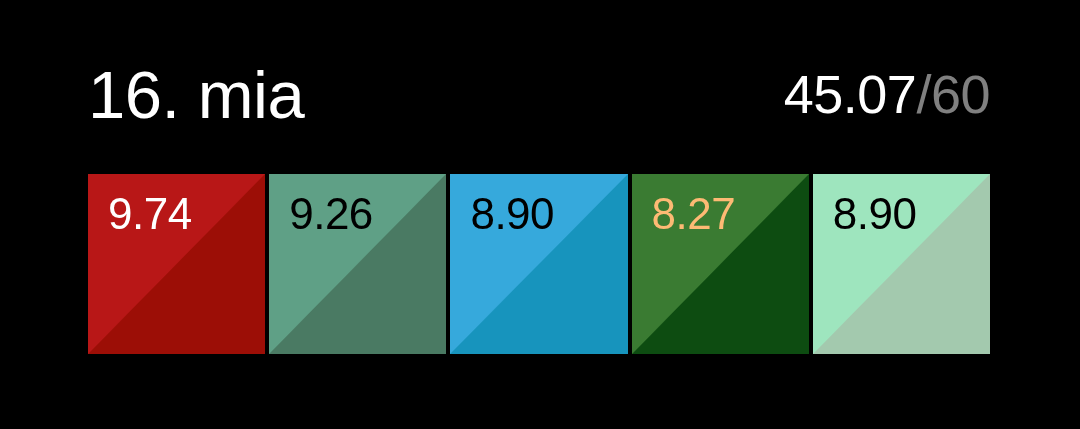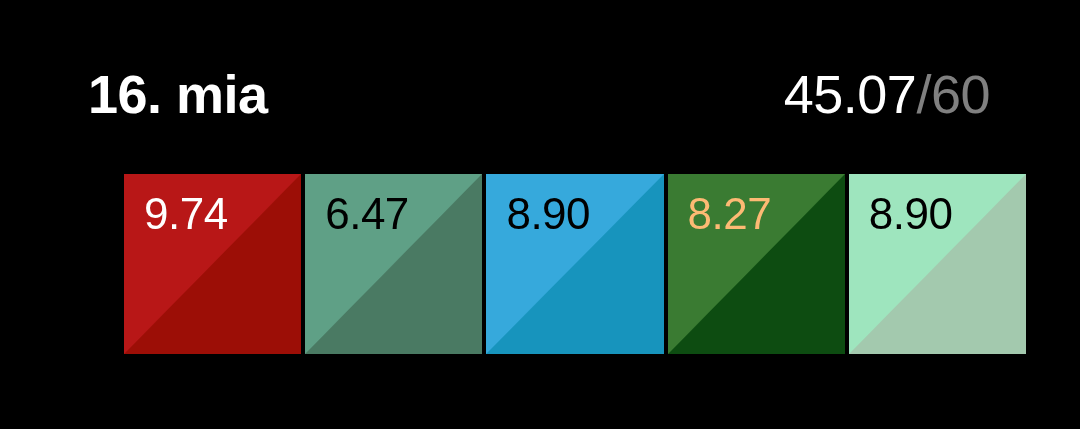--- a/index.html
+++ b/index.html
@@ -30,24 +30,24 @@
     left: 88px;
     top: 58px;
     width: 902px;
     height: 72px;
     display: flex;
     align-items: center;
     justify-content: space-between;
   }
 
   .entry-title {
-    font-size: 54px;
+    font-size: 67px;
     line-height: 1;
     color: #ffffff;
-    font-weight: 700;
+    font-weight: 400;
     letter-spacing: -0.5px;
     white-space: nowrap;
   }
 
   .score {
     font-size: 54px;
     line-height: 1;
     font-weight: 400;
     letter-spacing: -0.5px;
     white-space: nowrap;
@@ -59,21 +59,20 @@
 
   
   .tiles {
     position: absolute;
     left: 88px;
     top: 174px;
     width: 902px;
     height: 180px;
     display: flex;
     gap: 4px;
-    margin-left: 36px;
   }
 
   .tile {
     position: relative;
     flex: 1 1 0;
     height: 180px;
     overflow: hidden;
   }
 
   .tile-fill {
@@ -108,21 +107,21 @@
 
   <div class="tiles">
 
     <div class="tile">
       <div class="tile-fill" style="background: linear-gradient(to right bottom, rgb(184, 23, 23) 0%, rgb(184, 23, 23) 49.8%, rgb(156, 14, 6) 50.2%, rgb(156, 14, 6) 100%);"></div>
       <div class="tile-label" style="color: rgb(255, 255, 255);">9.74</div>
     </div>
 
     <div class="tile">
       <div class="tile-fill" style="background: linear-gradient(to right bottom, rgb(95, 160, 134) 0%, rgb(95, 160, 134) 49.8%, rgb(74, 122, 99) 50.2%, rgb(74, 122, 99) 100%);"></div>
-      <div class="tile-label" style="color: rgb(0, 0, 0);">6.47</div>
+      <div class="tile-label" style="color: rgb(0, 0, 0);">9.26</div>
     </div>
 
     <div class="tile">
       <div class="tile-fill" style="background: linear-gradient(to right bottom, rgb(54, 169, 220) 0%, rgb(54, 169, 220) 49.8%, rgb(23, 148, 189) 50.2%, rgb(23, 148, 189) 100%);"></div>
       <div class="tile-label" style="color: rgb(0, 0, 0);">8.90</div>
     </div>
 
     <div class="tile">
       <div class="tile-fill" style="background: linear-gradient(to right bottom, rgb(58, 123, 50) 0%, rgb(58, 123, 50) 49.8%, rgb(13, 76, 17) 50.2%, rgb(13, 76, 17) 100%);"></div>
       <div class="tile-label" style="color: #fdba74;">8.27</div>

